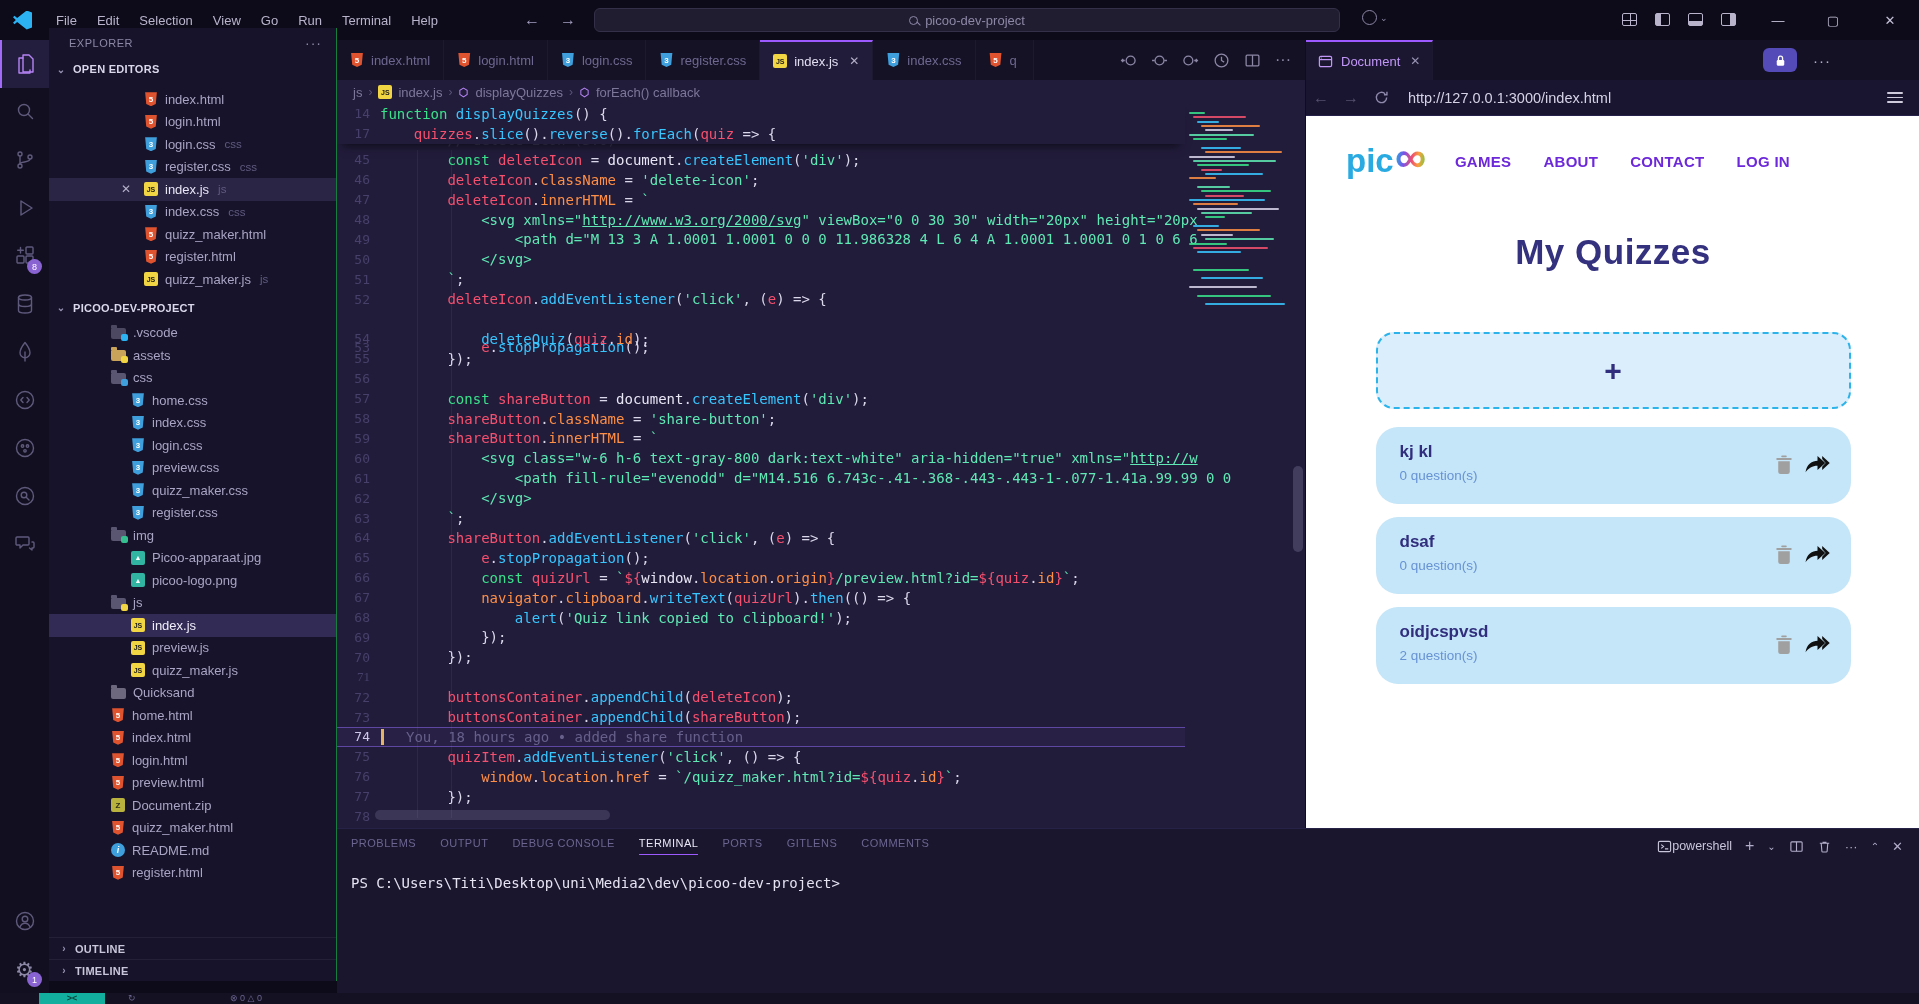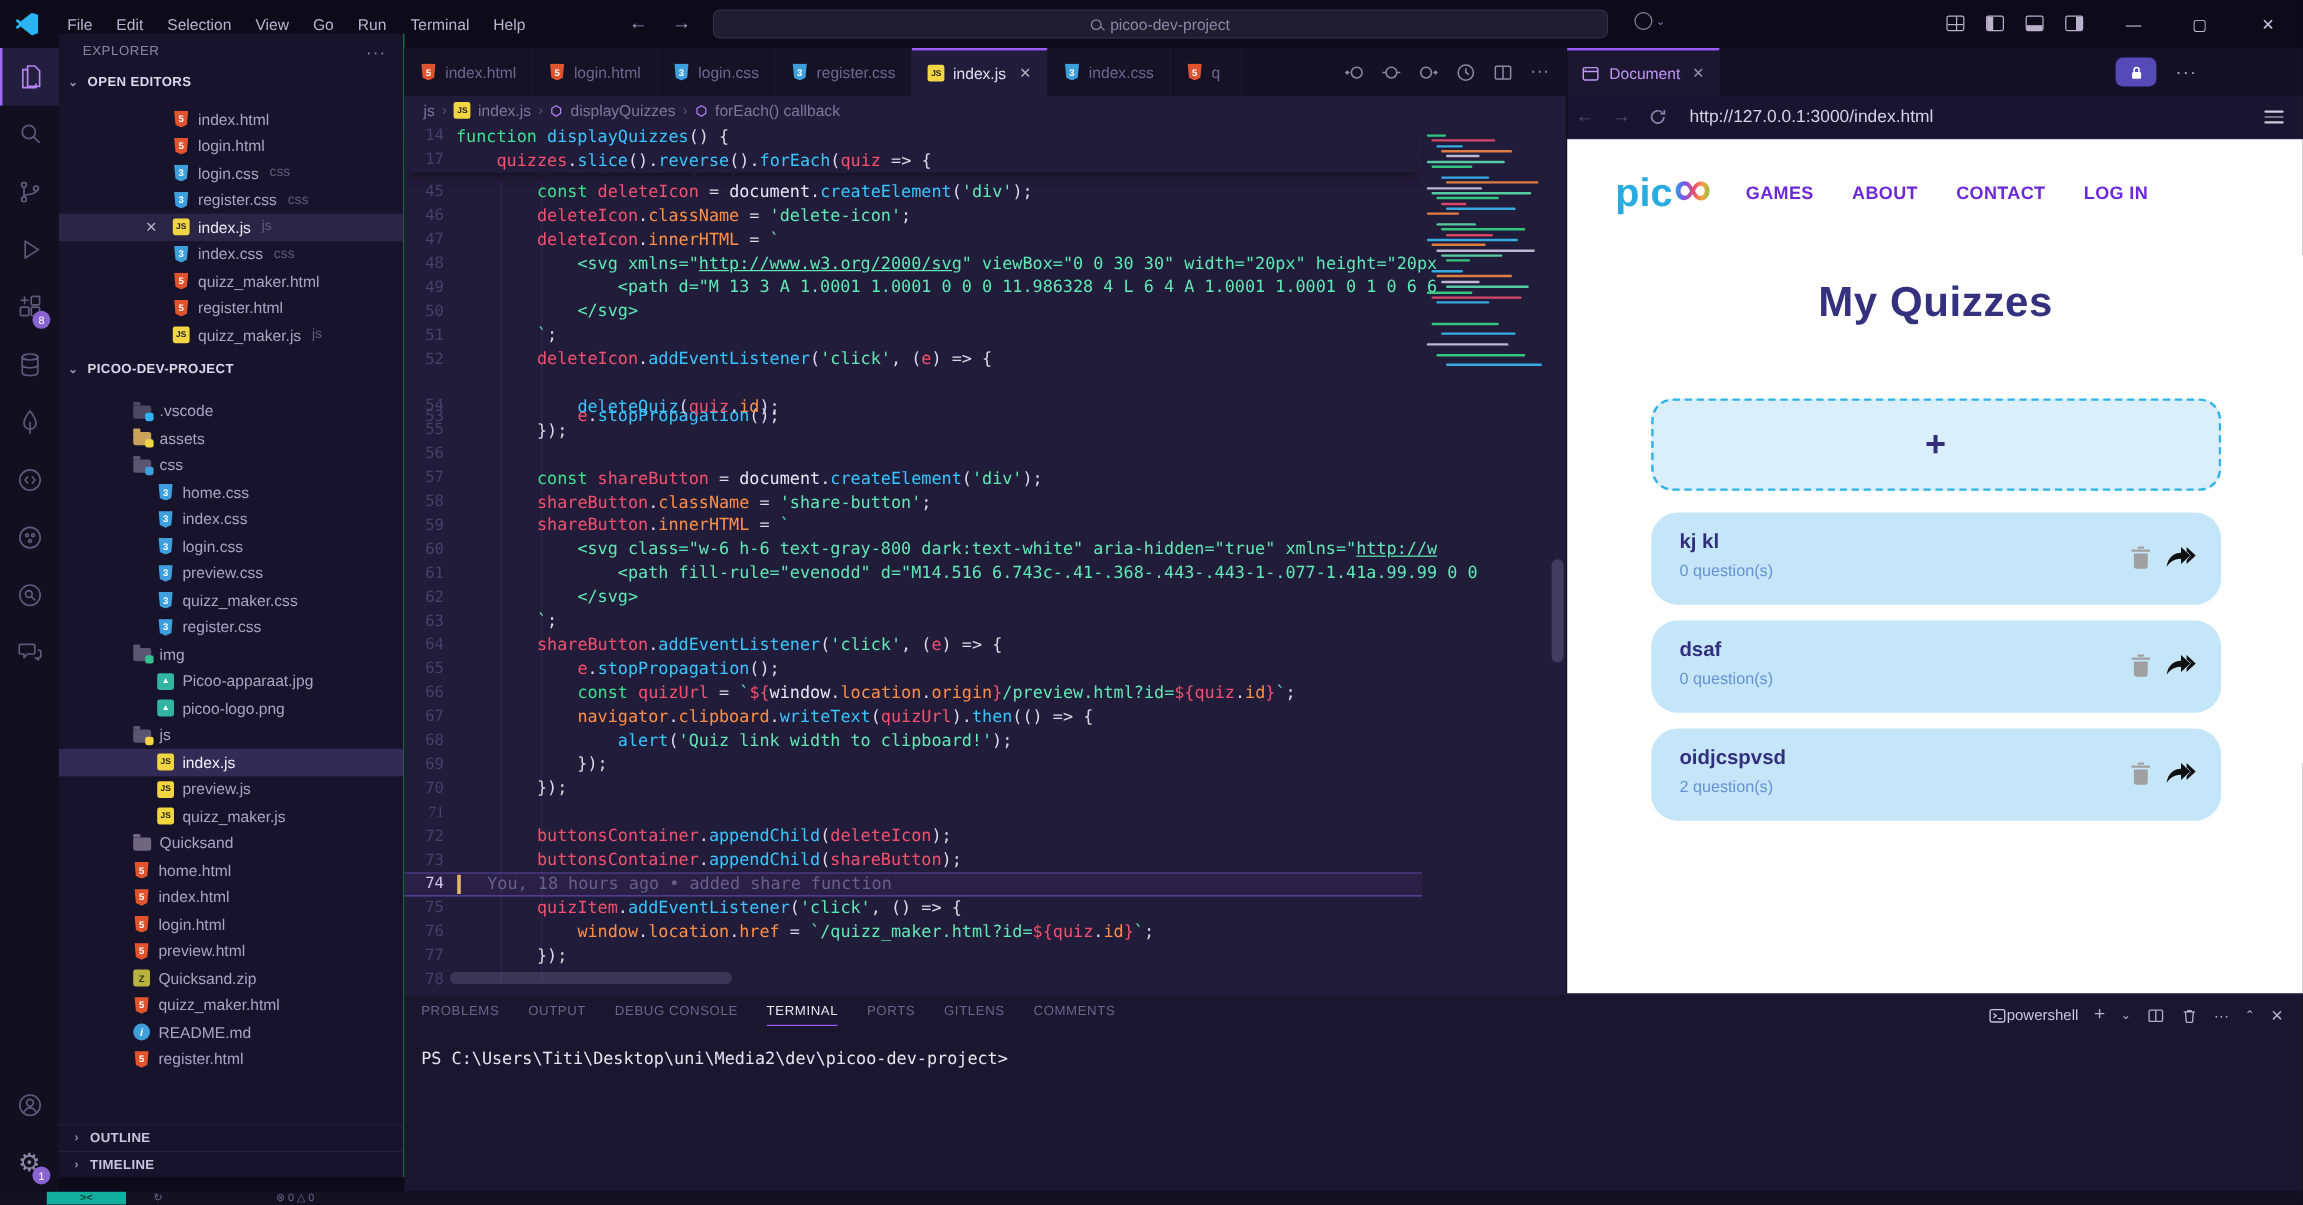--- a/index.html
+++ b/index.html
@@ -335,21 +335,21 @@
           <span class="fi fi-js">JS</span>
           <span>quizz_maker.js</span>
           <span class="hint">js</span>
         </div>
       </div>
     <div class="sb-sec" style="margin-top:6px">
       <span class="chev">⌄</span>
       <span>PICOO-DEV-PROJECT</span>
     </div>
     <div class="sb-list" id="file-tree" style="padding-top:3px">
-        <div class="sb-row" style="padding-left: 62px; margin-top: 10px;">
+        <div class="sb-row" style="padding-left: 62px;">
           <span class="fo fo-vscode">
             <span class="bdg" style="background: rgb(43, 179, 243);"></span>
           </span>
           <span>.vscode</span>
         </div>
         <div class="sb-row" style="padding-left: 62px;">
           <span class="fo fo-assets">
             <span class="bdg" style="background: rgb(242, 213, 66);"></span>
           </span>
           <span>assets</span>
@@ -431,21 +431,21 @@
         <div class="sb-row" style="padding-left: 62px;">
           <span class="fi fi-html">5</span>
           <span>login.html</span>
         </div>
         <div class="sb-row" style="padding-left: 62px;">
           <span class="fi fi-html">5</span>
           <span>preview.html</span>
         </div>
         <div class="sb-row" style="padding-left: 62px;">
           <span class="fi fi-zip">Z</span>
-          <span>Quicksand.zip</span>
+          <span>Document.zip</span>
         </div>
         <div class="sb-row" style="padding-left: 62px;">
           <span class="fi fi-html">5</span>
           <span>quizz_maker.html</span>
         </div>
         <div class="sb-row" style="padding-left: 62px;">
           <span class="fi fi-md">i</span>
           <span>README.md</span>
         </div>
         <div class="sb-row" style="padding-left: 62px;">
@@ -631,21 +631,21 @@
           <div class="crow" style="top: 463.8px;">
             <span class="gut">66</span>
             <span class="ctext"><span class="tk-pu">            </span><span class="tk-kw">const </span><span class="tk-vr">quizUrl</span><span class="tk-pu"> = </span><span class="tk-st">`</span><span class="tk-it">${</span><span class="tk-ob">window</span><span class="tk-pu">.</span><span class="tk-pr">location</span><span class="tk-pu">.</span><span class="tk-pr">origin</span><span class="tk-it">}</span><span class="tk-st">/preview.html?id=</span><span class="tk-it">${</span><span class="tk-vr">quiz</span><span class="tk-pu">.</span><span class="tk-pr">id</span><span class="tk-it">}</span><span class="tk-st">`</span><span class="tk-pu">;</span></span>
           </div>
           <div class="crow" style="top: 483.7px;">
             <span class="gut">67</span>
             <span class="ctext"><span class="tk-pu">            </span><span class="tk-pr">navigator</span><span class="tk-pu">.</span><span class="tk-pr">clipboard</span><span class="tk-pu">.</span><span class="tk-fn">writeText</span><span class="tk-pu">(</span><span class="tk-vr">quizUrl</span><span class="tk-pu">).</span><span class="tk-fn">then</span><span class="tk-pu">(() =&gt; {</span></span>
           </div>
           <div class="crow" style="top: 503.6px;">
             <span class="gut">68</span>
-            <span class="ctext"><span class="tk-pu">                </span><span class="tk-fn">alert</span><span class="tk-pu">(</span><span class="tk-st">'Quiz link width to clipboard!'</span><span class="tk-pu">);</span></span>
+            <span class="ctext"><span class="tk-pu">                </span><span class="tk-fn">alert</span><span class="tk-pu">(</span><span class="tk-st">'Quiz link copied to clipboard!'</span><span class="tk-pu">);</span></span>
           </div>
           <div class="crow" style="top: 523.5px;">
             <span class="gut">69</span>
             <span class="ctext"><span class="tk-pu">            });</span></span>
           </div>
           <div class="crow" style="top: 543.4px;">
             <span class="gut">70</span>
             <span class="ctext"><span class="tk-pu">        });</span></span>
           </div>
           <div class="crow" style="top: 563.3px; font-family: Liberation Serif, serif;">

